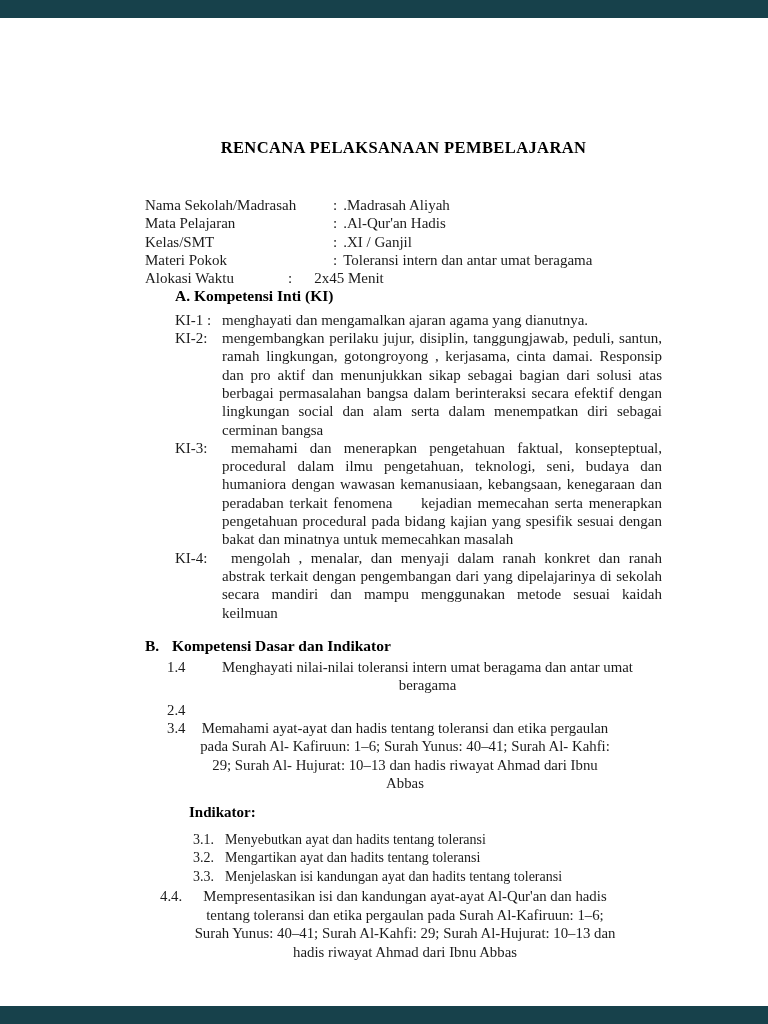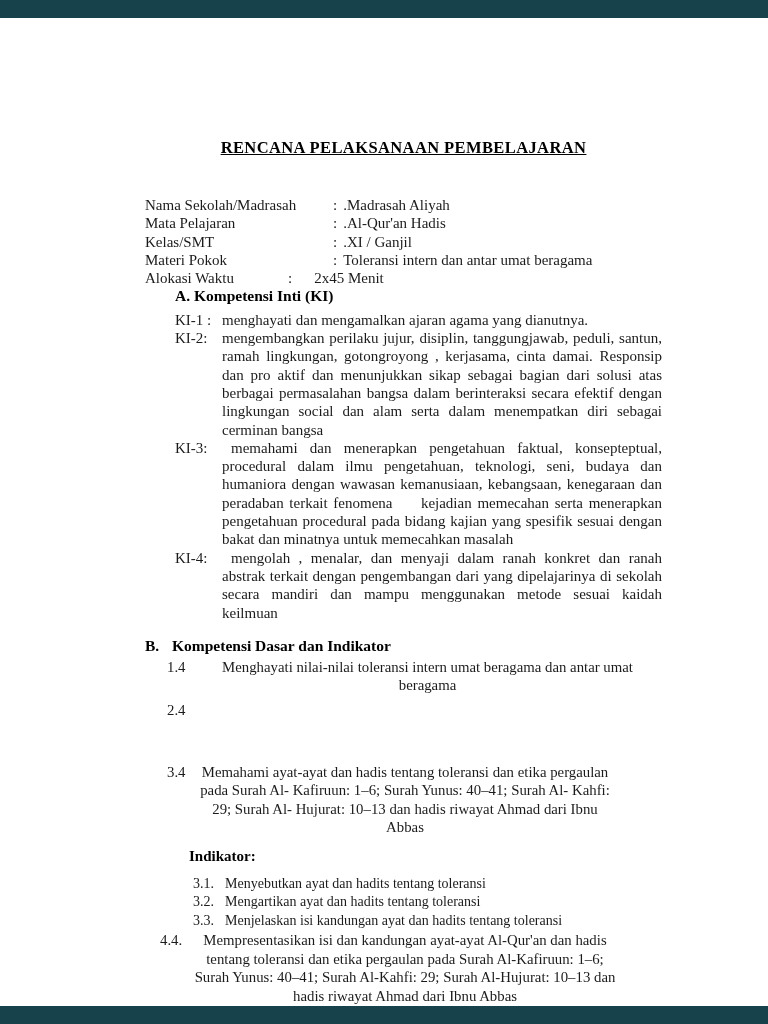--- a/index.html
+++ b/index.html
@@ -23,21 +23,20 @@
     left:145px;top:18px;
     width:517px;
   }
   .doc-title{
     margin:120px 0 0 0;
     text-align:center;
     font-size:16.5px;
     font-weight:bold;
     letter-spacing:0.4px;
     color:#000;
-    text-decoration:underline;
   }
   .meta{
     margin-top:38px;
     font-size:15px;
     line-height:18.3px;
   }
   .meta-row{display:flex;}
   .meta-label{width:188px;flex:none;}
   .meta-colon{flex:none;}
   .meta-value{padding-left:6px;}
@@ -70,21 +69,21 @@
   }
   .b-letter{flex:none;width:27px;}
 
   .kd-row{
     display:flex;
     font-size:14.8px;
     line-height:18.3px;
   }
   .kd-row.kd14{margin-left:22px;}
   .kd-row.kd24{margin-left:22px;margin-top:6px;}
-  .kd-row.kd34{margin-left:22px;margin-top:44px;}
+  .kd-row.kd34{margin-left:22px;}
   .kd-num{flex:none;width:26px;}
   .kd-text{margin:0;text-align:center;}
   .kd34 .kd-text{width:424px;}
 
   .indikator-heading{
     margin:11px 0 9px 44px;
     font-size:15px;
     font-weight:bold;
     color:#000;
     line-height:18.3px;

